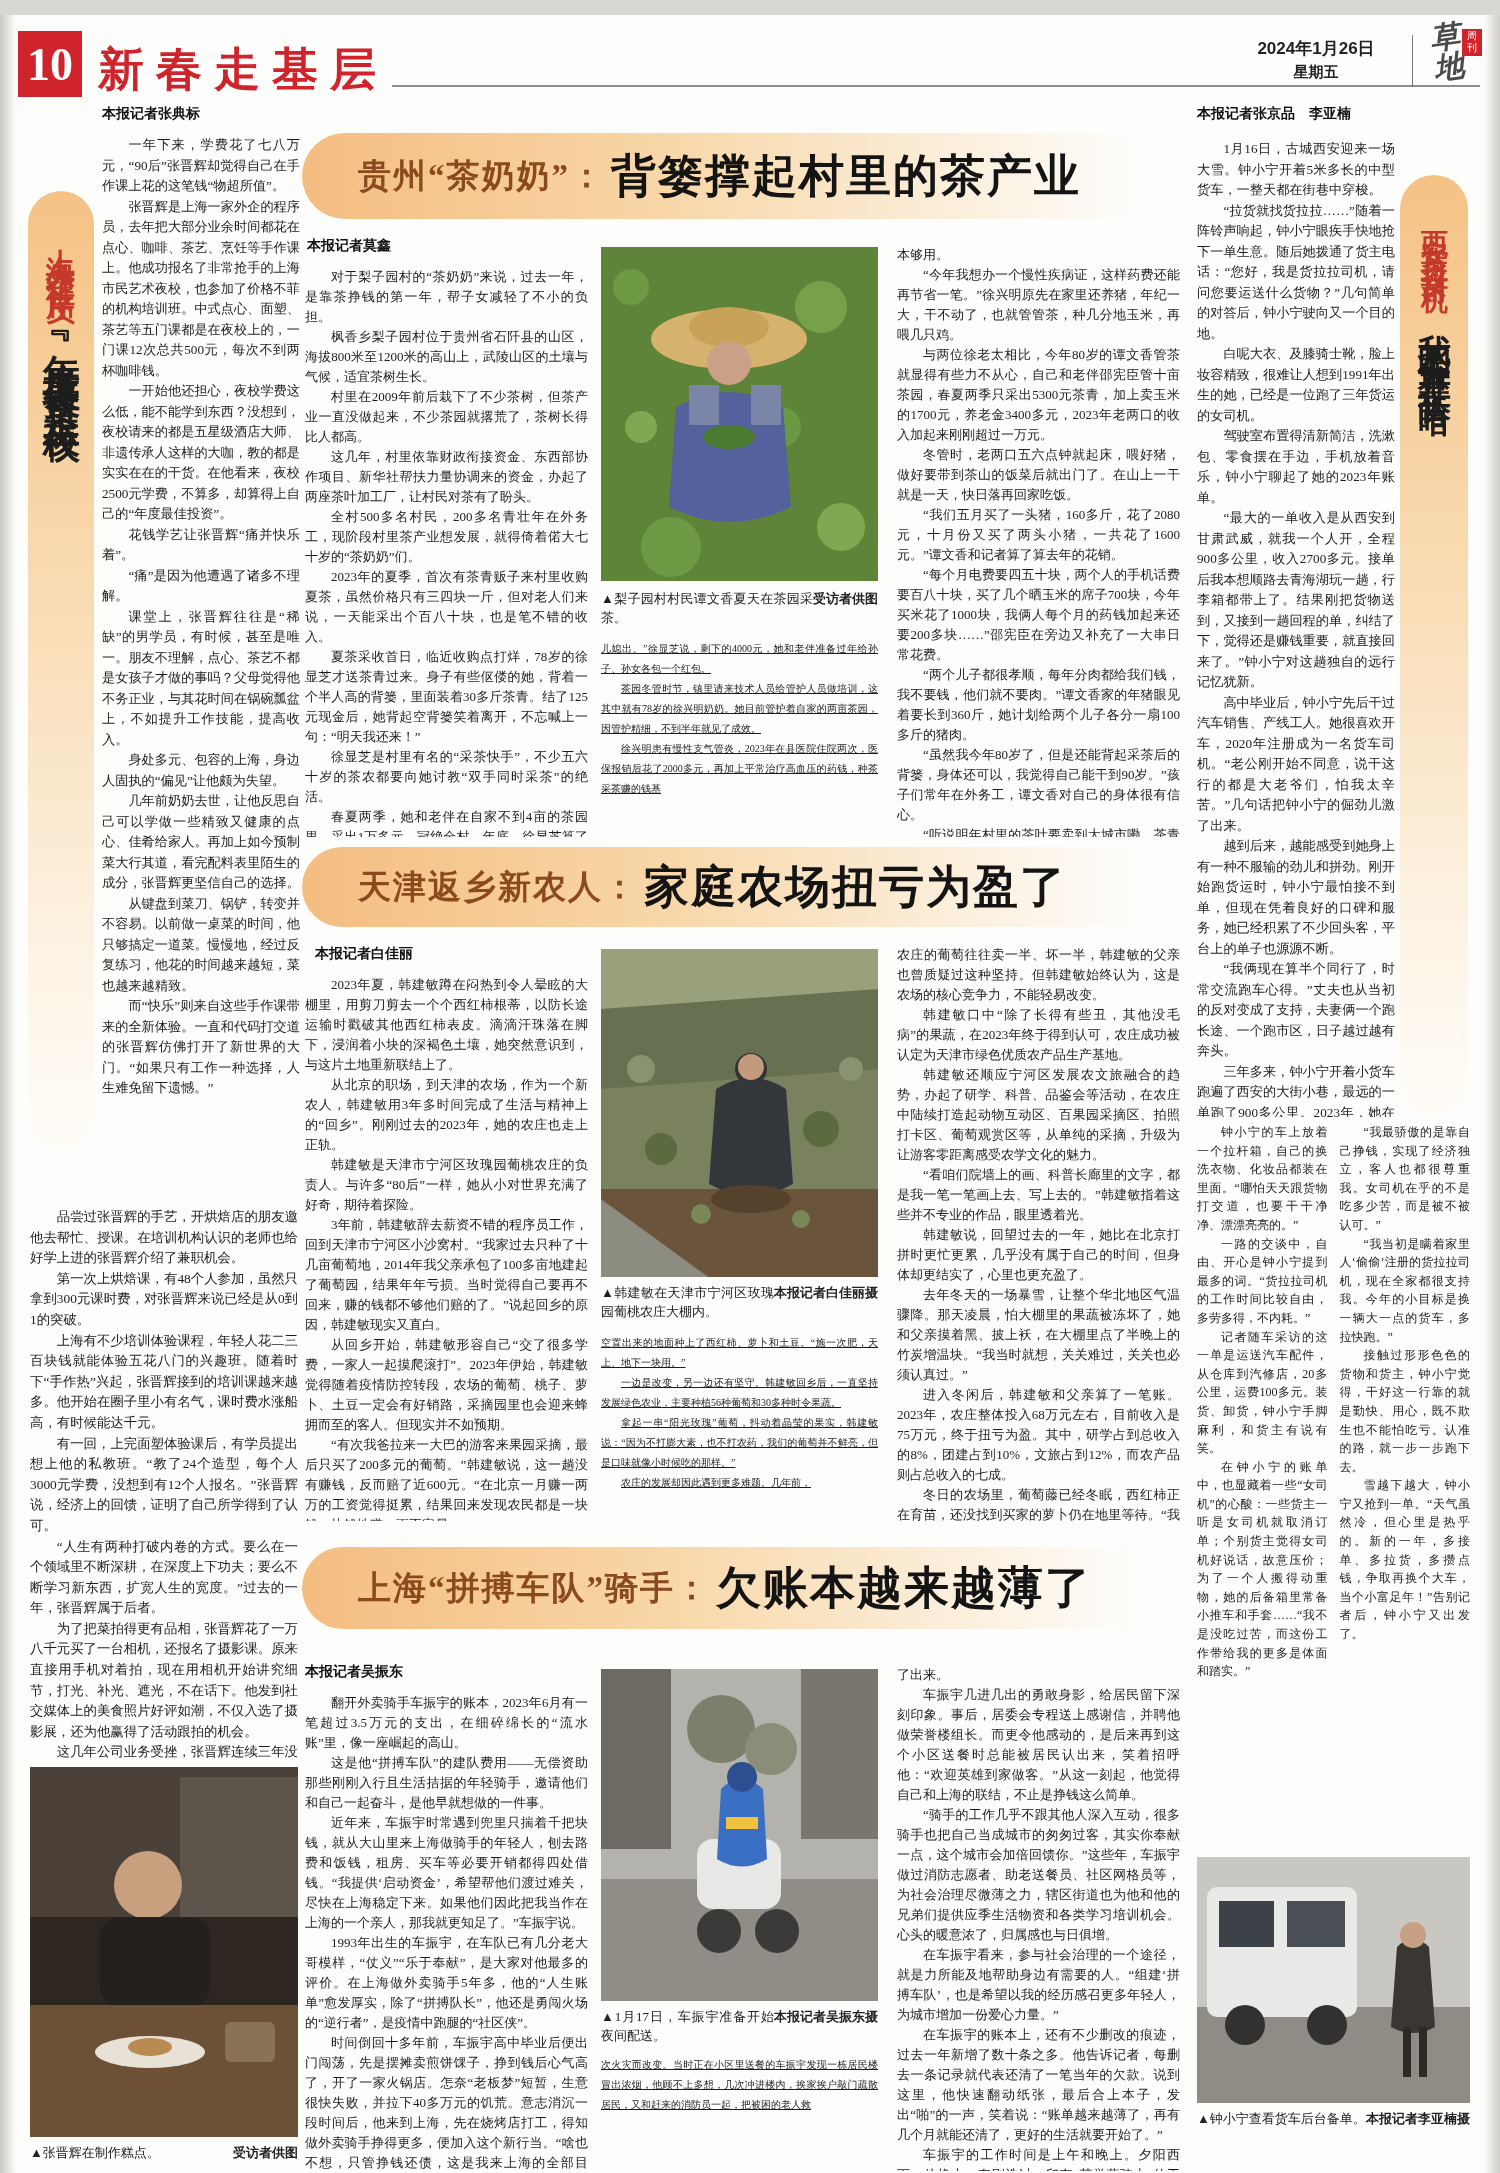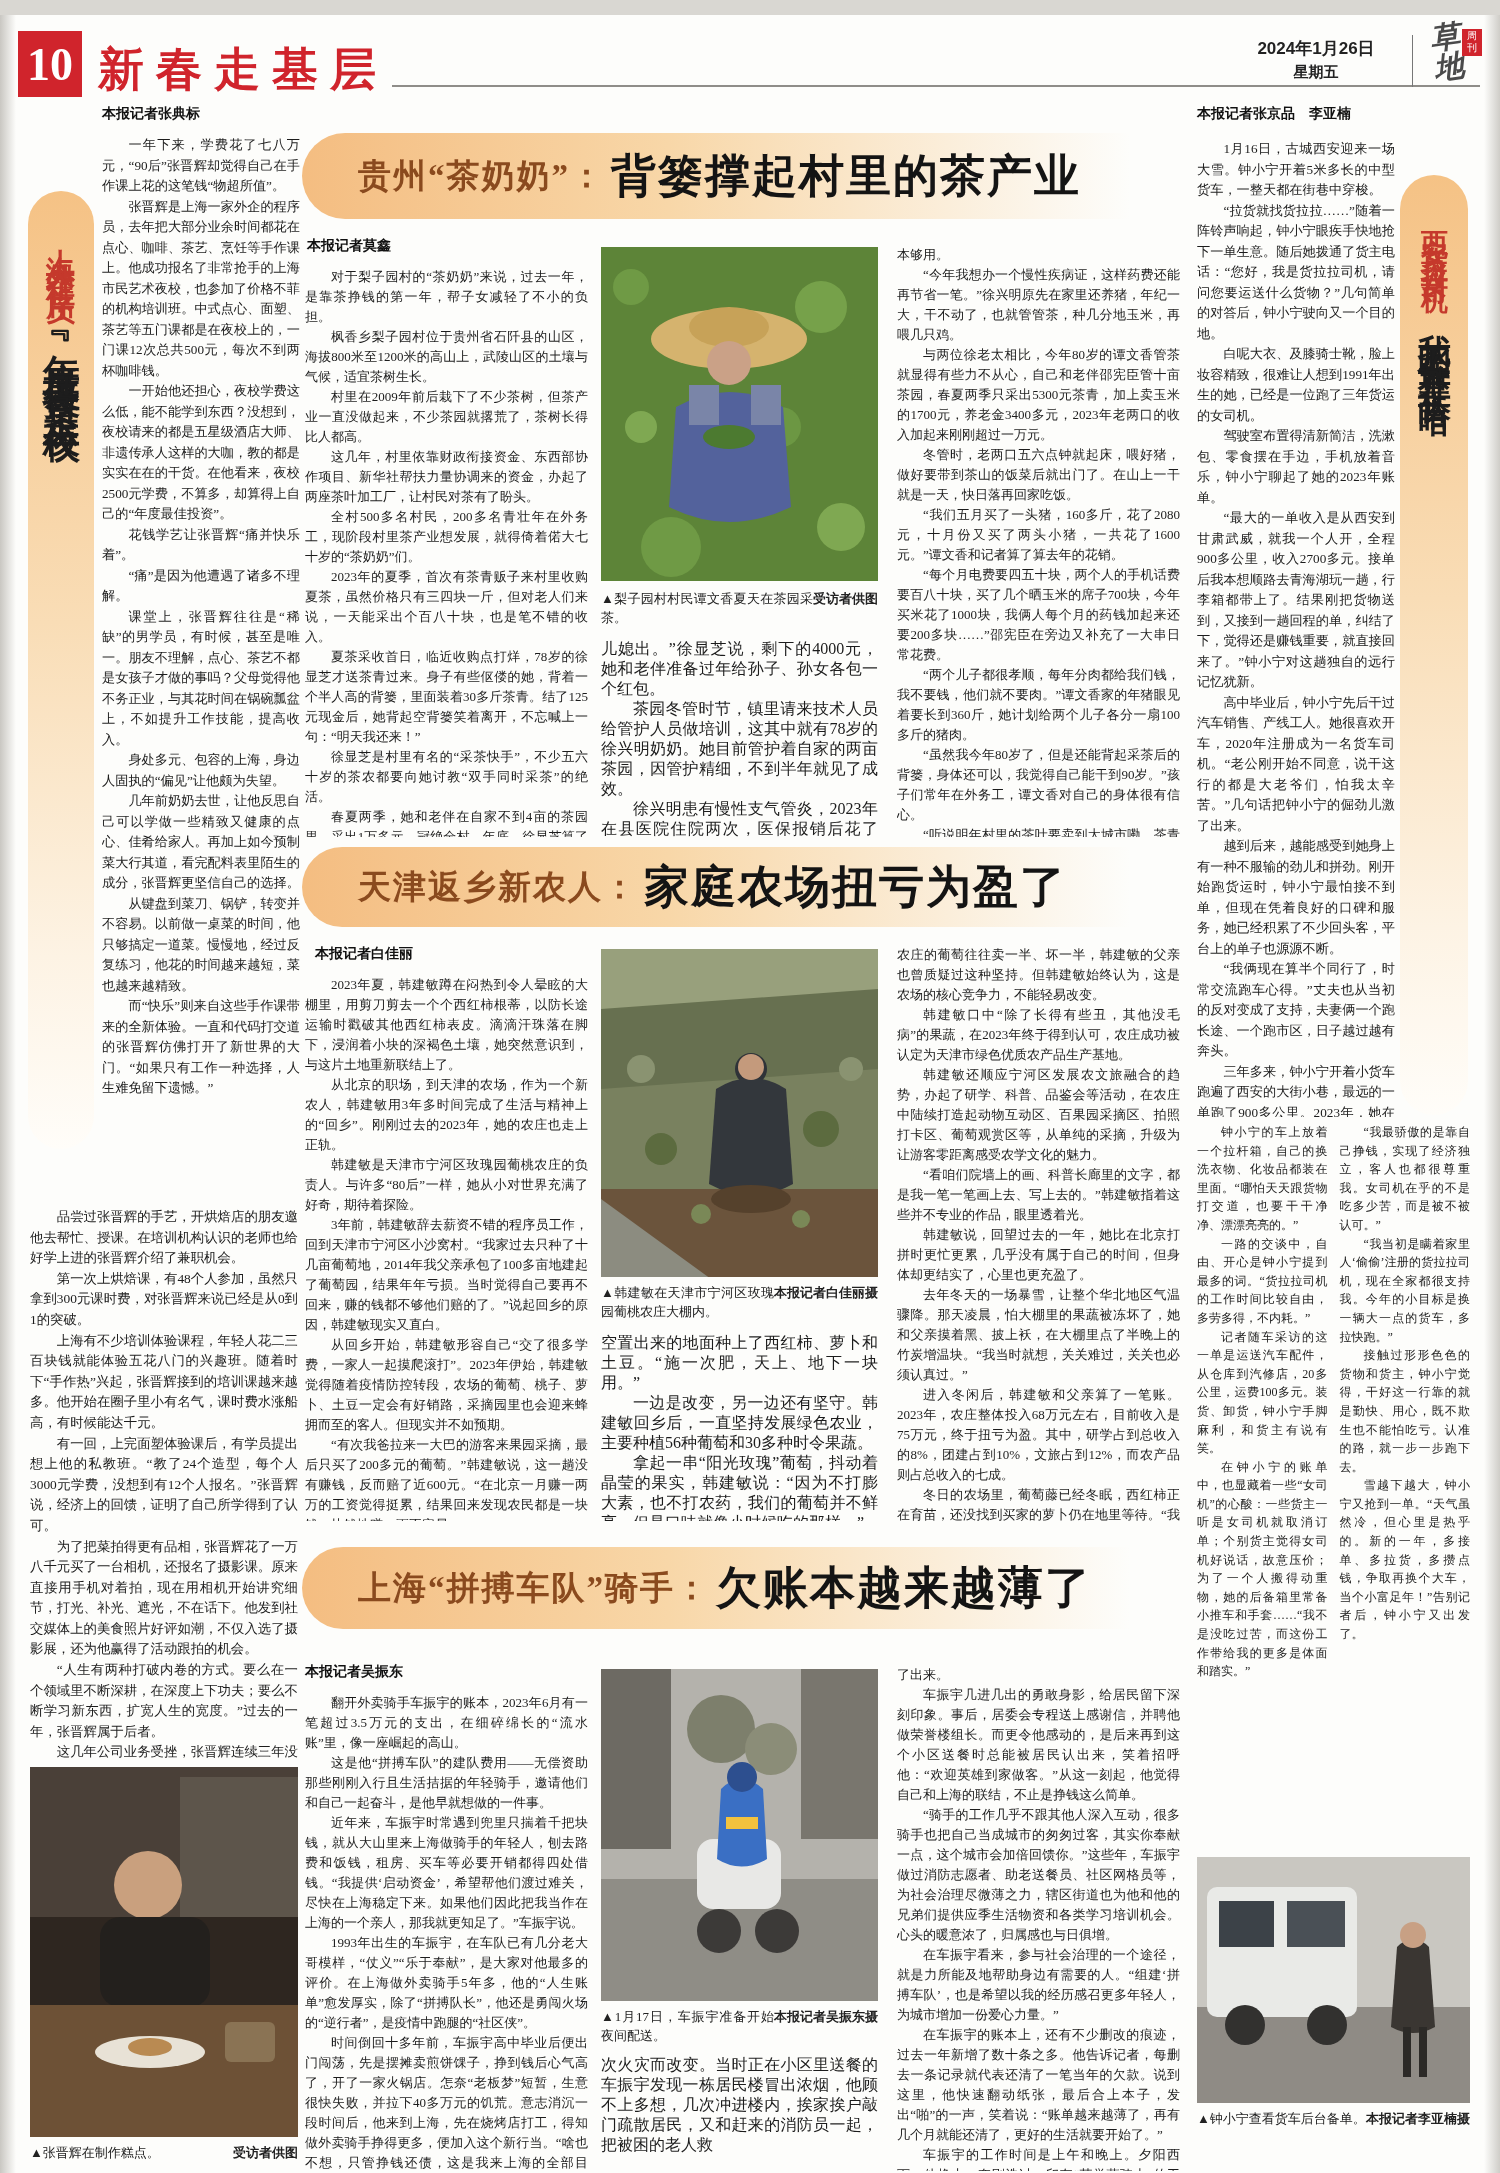--- a/index.html
+++ b/index.html
@@ -27,21 +27,21 @@
   .logo .badge{position:absolute;right:2px;top:8px;width:20px;height:26px;background:var(--accent-red,#d0242c);
           color:#fff;font-size:10px;line-height:12px;text-align:center;padding-top:1px;font-family:"Liberation Sans",sans-serif;}
 
   
   .byline{position:absolute;font-family:"Liberation Sans",sans-serif;font-weight:bold;font-size:14px;color:#111;}
   .col{position:absolute;overflow:hidden;text-align:justify;}
   .col p{margin:0;text-indent:2em;}
   .noindent-first p:first-child{text-indent:0;}
   .c-narrow{width:198px;font-size:13.2px;line-height:20.5px;}
   .c-mid{width:283px;font-size:13px;line-height:20px;}
-  .c-photo{width:277px;font-size:16px;line-height:20px;}
+  .c-photo{width:277px;font-size:10px;line-height:20px;text-decoration:underline;}
   .c-wide{width:268px;font-size:13.4px;line-height:20.6px;}
   .c-tiny{width:273px;font-size:12px;line-height:18.6px;column-count:2;column-gap:12px;}
 
   .hbar{position:absolute;height:86px;border-radius:46px;display:flex;align-items:center;padding-left:56px;box-sizing:border-box;
         background:linear-gradient(90deg,var(--bar-start,#f4bd81) 0%,#f8d7a8 42%,rgba(253,245,232,0) 95%);}
   .hbar .lead{font-size:33px;font-weight:bold;color:var(--headline-brown,#8a4a1e);font-family:"Liberation Serif",serif;letter-spacing:2px;}
   .hbar .main{font-size:45px;font-weight:900;color:#141414;font-family:"Liberation Sans",sans-serif;letter-spacing:2px;margin-left:6px;}
 
   .vbox{position:absolute;border-radius:34px;background:linear-gradient(180deg,#f5c285 0%,#f9ddb6 45%,#fdf3e4 80%,#fffdf9 100%);
         display:flex;justify-content:center;padding-top:34px;box-sizing:border-box;}
@@ -101,22 +101,22 @@
     <div class="vt">
       <span class="vlead">上海外企程序员：</span><span class="vmain">『年度最佳投资』是上夜校</span>
     </div>
   </div>
 
   <div class="col c-wide" style="left:30px;top:1192px;height:552px;">
       <p>品尝过张晋辉的手艺，开烘焙店的朋友邀他去帮忙、授课。在培训机构认识的老师也给好学上进的张晋辉介绍了兼职机会。</p>
       <p>第一次上烘焙课，有48个人参加，虽然只拿到300元课时费，对张晋辉来说已经是从0到1的突破。</p>
       <p>上海有不少培训体验课程，年轻人花二三百块钱就能体验五花八门的兴趣班。随着时下“手作热”兴起，张晋辉接到的培训课越来越多。他开始在圈子里小有名气，课时费水涨船高，有时候能达千元。</p>
       <p>有一回，上完面塑体验课后，有学员提出想上他的私教班。“教了24个造型，每个人3000元学费，没想到有12个人报名。”张晋辉说，经济上的回馈，证明了自己所学得到了认可。</p>
+      <p>“人生有两种打破内卷的方式。要么在一个领域里不断深耕，在深度上下功夫；要么不断学习新东西，扩宽人生的宽度。”过去的一年，张晋辉属于后者。</p>
       <p>为了把菜拍得更有品相，张晋辉花了一万八千元买了一台相机，还报名了摄影课。原来直接用手机对着拍，现在用相机开始讲究细节，打光、补光、遮光，不在话下。他发到社交媒体上的美食照片好评如潮，不仅入选了摄影展，还为他赢得了活动跟拍的机会。</p>
-      <p>“人生有两种打破内卷的方式。要么在一个领域里不断深耕，在深度上下功夫；要么不断学习新东西，扩宽人生的宽度。”过去的一年，张晋辉属于后者。</p>
       <p>这几年公司业务受挫，张晋辉连续三年没涨薪，一些关系很好的同事也陆续离职。比起工作上有危机感，张晋辉反倒在烘焙、烹饪中找到了人生掌控感。“公司开掉我或者留下我，不仅取决于我与老板的私交，更取决于我的工作能力。而我现在也并不依赖哪家公司才能活下去。”</p>
     </div>
 
   <div class="photo" style="left:30px;top:1752px;width:268px;height:370px;">
     <svg viewBox="0 0 268 370" preserveAspectRatio="none">
       <rect width="268" height="370" fill="#2e2620"></rect>
       <rect y="0" width="268" height="150" fill="#4a4038"></rect>
       <rect x="150" y="10" width="118" height="140" fill="#5d554b"></rect>
       <circle cx="118" cy="118" r="34" fill="#c9a07e"></circle>
       <rect x="70" y="150" width="110" height="90" rx="20" fill="#23201d"></rect>

